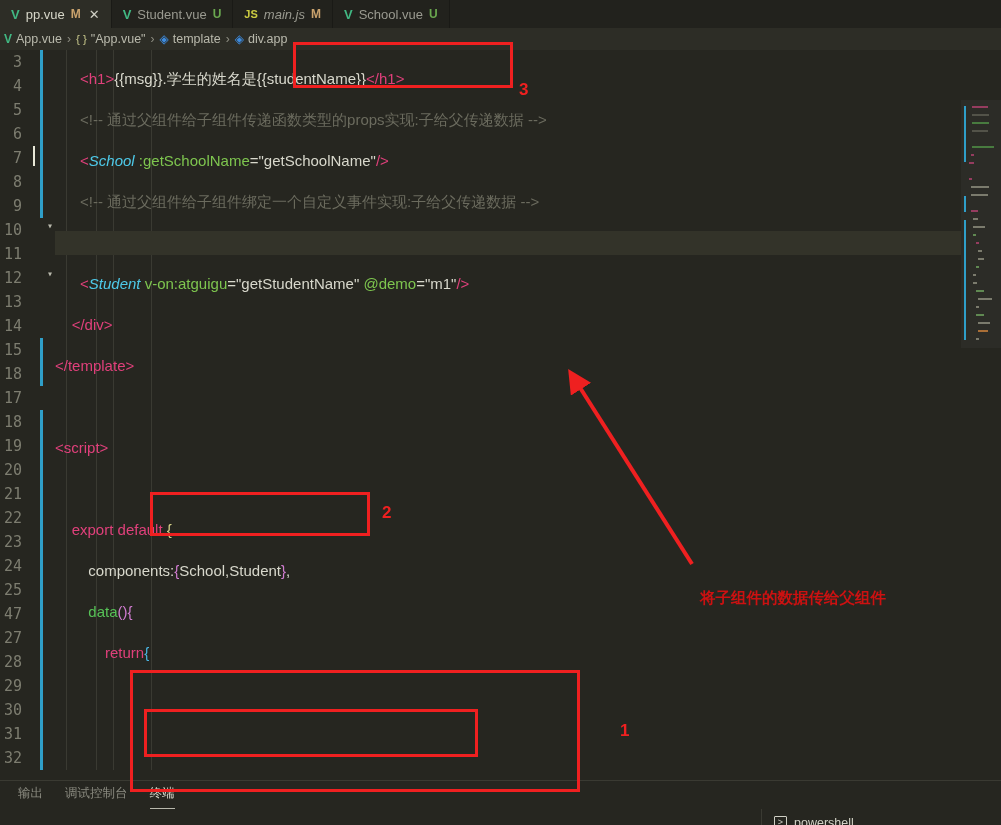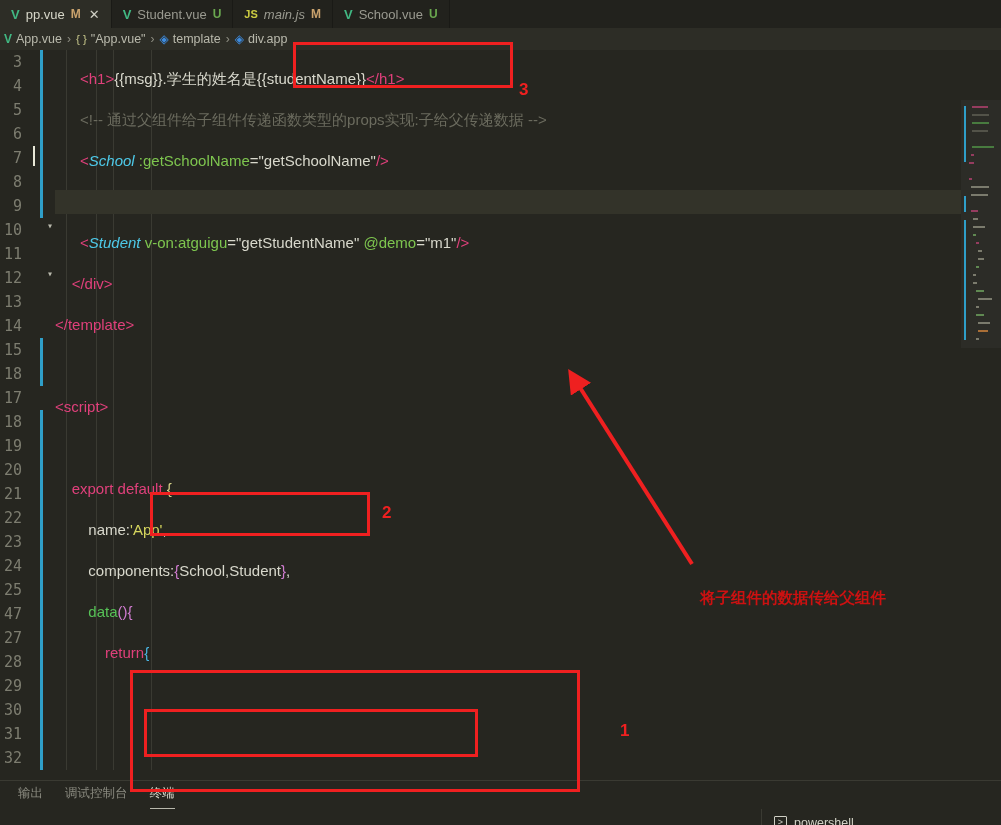--- a/index.html
+++ b/index.html
@@ -261,29 +261,29 @@
 
   <div class="vline" style="left:66px;"></div>
   <div class="vline" style="left:96px;"></div>
   <div class="vline" style="left:113px;"></div>
   <div class="vline" style="left:151px;"></div>
 
   <div id="codearea">
 <div class="cl"><span class="plain">      </span><span class="tag">&lt;</span><span class="kw">h1</span><span class="tag">&gt;</span><span class="strw">{{msg}}.学生的姓名是{{studentName}}</span><span class="tag">&lt;/</span><span class="kw">h1</span><span class="tag">&gt;</span></div>
 <div class="cl"><span class="cmt">      &lt;!-- 通过父组件给子组件传递函数类型的props实现:子给父传递数据 --&gt;</span></div>
 <div class="cl"><span class="plain">      </span><span class="tag">&lt;</span><span class="comp">School</span><span class="plain"> </span><span class="attr">:getSchoolName</span><span class="plain">=</span><span class="strw">"getSchoolName"</span><span class="tag">/&gt;</span></div>
+<div class="cl"><span class="cmt">      &lt;!-- 通过父组件给子组件绑定一个自定义事件实现:子给父传递数据 --&gt;</span></div>
 <div class="cl hl"><span class="plain"> </span></div>
 <div class="cl"><span class="plain">      </span><span class="tag">&lt;</span><span class="comp">Student</span><span class="plain"> </span><span class="attr">v-on:atguigu</span><span class="plain">=</span><span class="strw">"getStudentName"</span><span class="plain"> </span><span class="attr">@demo</span><span class="plain">=</span><span class="strw">"m1"</span><span class="tag">/&gt;</span></div>
 <div class="cl"><span class="plain">    </span><span class="tag">&lt;/</span><span class="kw">div</span><span class="tag">&gt;</span></div>
 <div class="cl"><span class="tag">&lt;/</span><span class="kw">template</span><span class="tag">&gt;</span></div>
 <div class="cl"><span class="plain"> </span></div>
 <div class="cl"><span class="tag">&lt;</span><span class="kw">script</span><span class="tag">&gt;</span></div>
 <div class="cl"><span class="plain"> </span></div>
 <div class="cl"><span class="plain">    </span><span class="kw">export</span><span class="plain"> </span><span class="kw">default</span><span class="plain"> </span><span class="brace1">{</span></div>
-<div class="cl"><span class="plain">        name:</span><span class="str">'App'</span><span class="plain">,</span></div>
 <div class="cl"><span class="plain">        components:</span><span class="brace2">{</span><span class="plain">School,Student</span><span class="brace2">}</span><span class="plain">,</span></div>
 <div class="cl"><span class="plain">        </span><span class="fn">data</span><span class="brace2">()</span><span class="brace2">{</span></div>
 <div class="cl"><span class="plain">            </span><span class="kw">return</span><span class="brace3">{</span></div>
 <div class="cl"></div>
 
 
 
 
 
 

